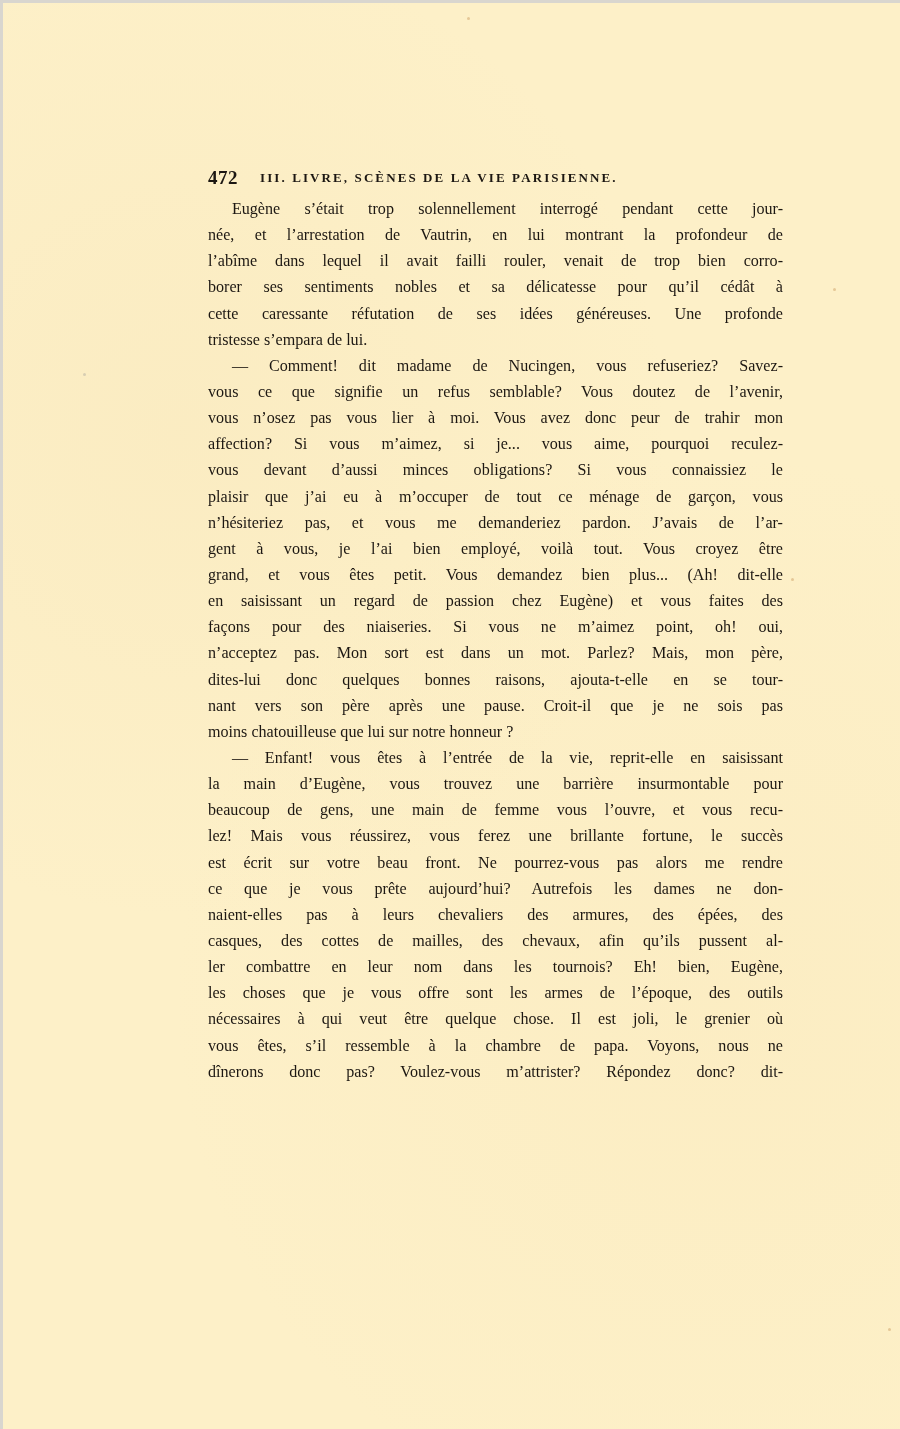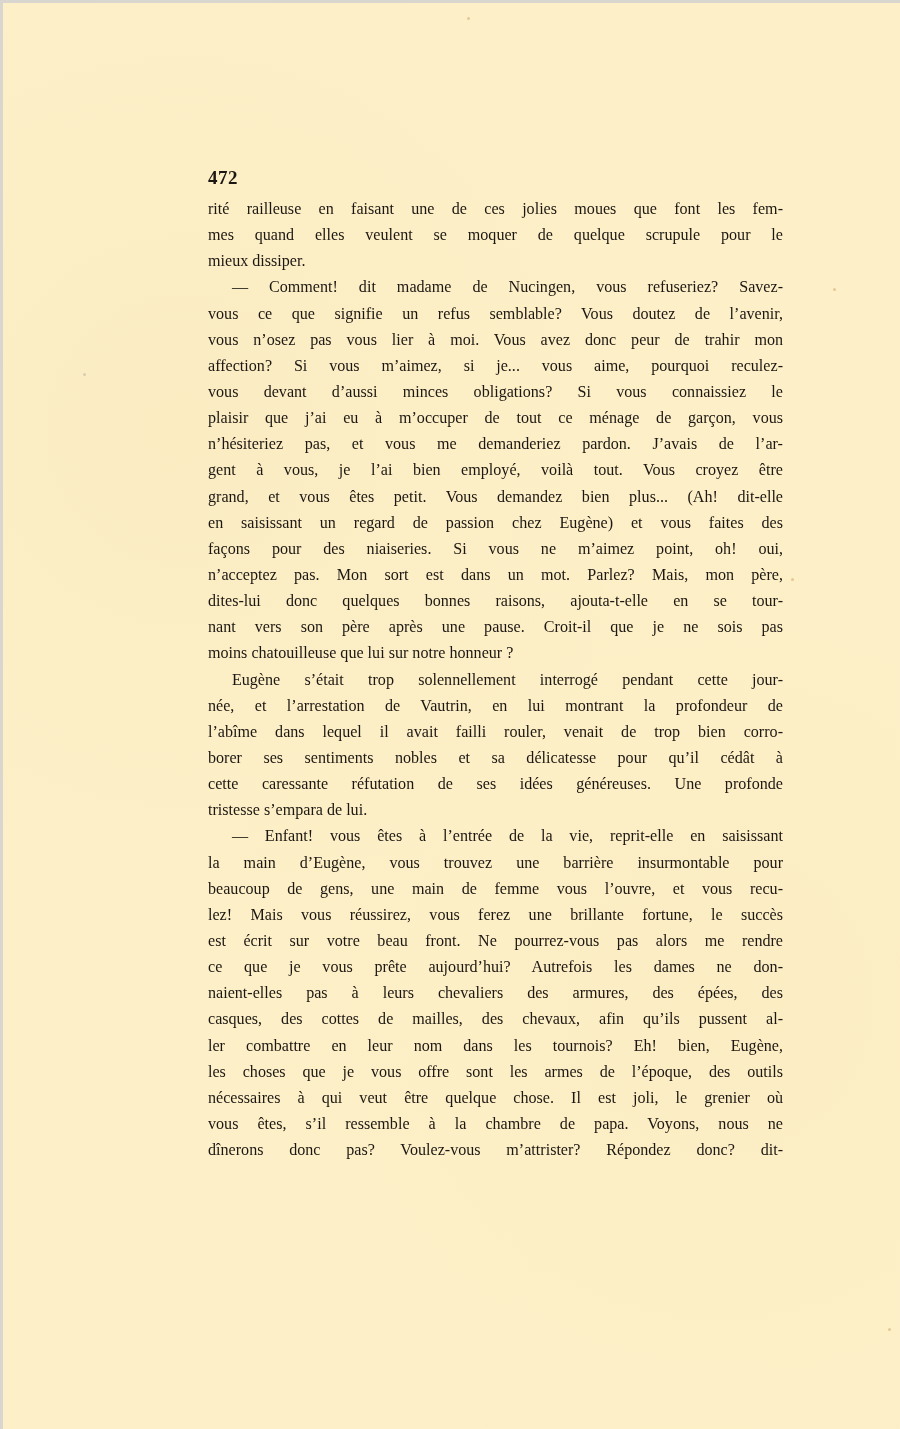--- a/index.html
+++ b/index.html
@@ -85,51 +85,47 @@
 <div class="page">
   <div class="blotch" style="left:464px;top:14px;"></div>
   <div class="blotch" style="left:830px;top:285px;"></div>
   <div class="blotch" style="left:788px;top:575px;"></div>
   <div class="blotch" style="left:80px;top:370px;background:rgba(150,150,150,0.35)"></div>
   <div class="blotch" style="left:885px;top:1325px;"></div>
 
   <div class="text-block" id="text-block">
     <div class="running-head">
       <span class="page-number">472</span>
+      <span class="head-title">III. LIVRE, SCÈNES DE LA VIE PARISIENNE.</span>
     </div>
     <div id="body-text">
         <div>
-          <div class="line">rité railleuse en faisant une de ces jolies moues que font les fem-</div>
-          <div class="line">mes quand elles veulent se moquer de quelque scrupule pour le</div>
-          <div class="line last">mieux dissiper.</div>
+          <div class="line indent">Eugène s’était trop solennellement interrogé pendant cette jour-</div>
+          <div class="line">née, et l’arrestation de Vautrin, en lui montrant la profondeur de</div>
+          <div class="line">l’abîme dans lequel il avait failli rouler, venait de trop bien corro-</div>
+          <div class="line">borer ses sentiments nobles et sa délicatesse pour qu’il cédât à</div>
+          <div class="line">cette caressante réfutation de ses idées généreuses. Une profonde</div>
+          <div class="line last">tristesse s’empara de lui.</div>
         </div>
         <div>
           <div class="line indent">— Comment! dit madame de Nucingen, vous refuseriez? Savez-</div>
           <div class="line">vous ce que signifie un refus semblable? Vous doutez de l’avenir,</div>
           <div class="line">vous n’osez pas vous lier à moi. Vous avez donc peur de trahir mon</div>
           <div class="line">affection? Si vous m’aimez, si je... vous aime, pourquoi reculez-</div>
           <div class="line">vous devant d’aussi minces obligations? Si vous connaissiez le</div>
           <div class="line">plaisir que j’ai eu à m’occuper de tout ce ménage de garçon, vous</div>
           <div class="line">n’hésiteriez pas, et vous me demanderiez pardon. J’avais de l’ar-</div>
           <div class="line">gent à vous, je l’ai bien employé, voilà tout. Vous croyez être</div>
           <div class="line">grand, et vous êtes petit. Vous demandez bien plus... (Ah! dit-elle</div>
           <div class="line">en saisissant un regard de passion chez Eugène) et vous faites des</div>
           <div class="line">façons pour des niaiseries. Si vous ne m’aimez point, oh! oui,</div>
           <div class="line">n’acceptez pas. Mon sort est dans un mot. Parlez? Mais, mon père,</div>
           <div class="line">dites-lui donc quelques bonnes raisons, ajouta-t-elle en se tour-</div>
           <div class="line">nant vers son père après une pause. Croit-il que je ne sois pas</div>
           <div class="line last">moins chatouilleuse que lui sur notre honneur ?</div>
-        </div>
-        <div>
-          <div class="line indent">Eugène s’était trop solennellement interrogé pendant cette jour-</div>
-          <div class="line">née, et l’arrestation de Vautrin, en lui montrant la profondeur de</div>
-          <div class="line">l’abîme dans lequel il avait failli rouler, venait de trop bien corro-</div>
-          <div class="line">borer ses sentiments nobles et sa délicatesse pour qu’il cédât à</div>
-          <div class="line">cette caressante réfutation de ses idées généreuses. Une profonde</div>
-          <div class="line last">tristesse s’empara de lui.</div>
         </div>
         <div>
           <div class="line indent">— Enfant! vous êtes à l’entrée de la vie, reprit-elle en saisissant</div>
           <div class="line">la main d’Eugène, vous trouvez une barrière insurmontable pour</div>
           <div class="line">beaucoup de gens, une main de femme vous l’ouvre, et vous recu-</div>
           <div class="line">lez! Mais vous réussirez, vous ferez une brillante fortune, le succès</div>
           <div class="line">est écrit sur votre beau front. Ne pourrez-vous pas alors me rendre</div>
           <div class="line">ce que je vous prête aujourd’hui? Autrefois les dames ne don-</div>
           <div class="line">naient-elles pas à leurs chevaliers des armures, des épées, des</div>
           <div class="line">casques, des cottes de mailles, des chevaux, afin qu’ils pussent al-</div>

